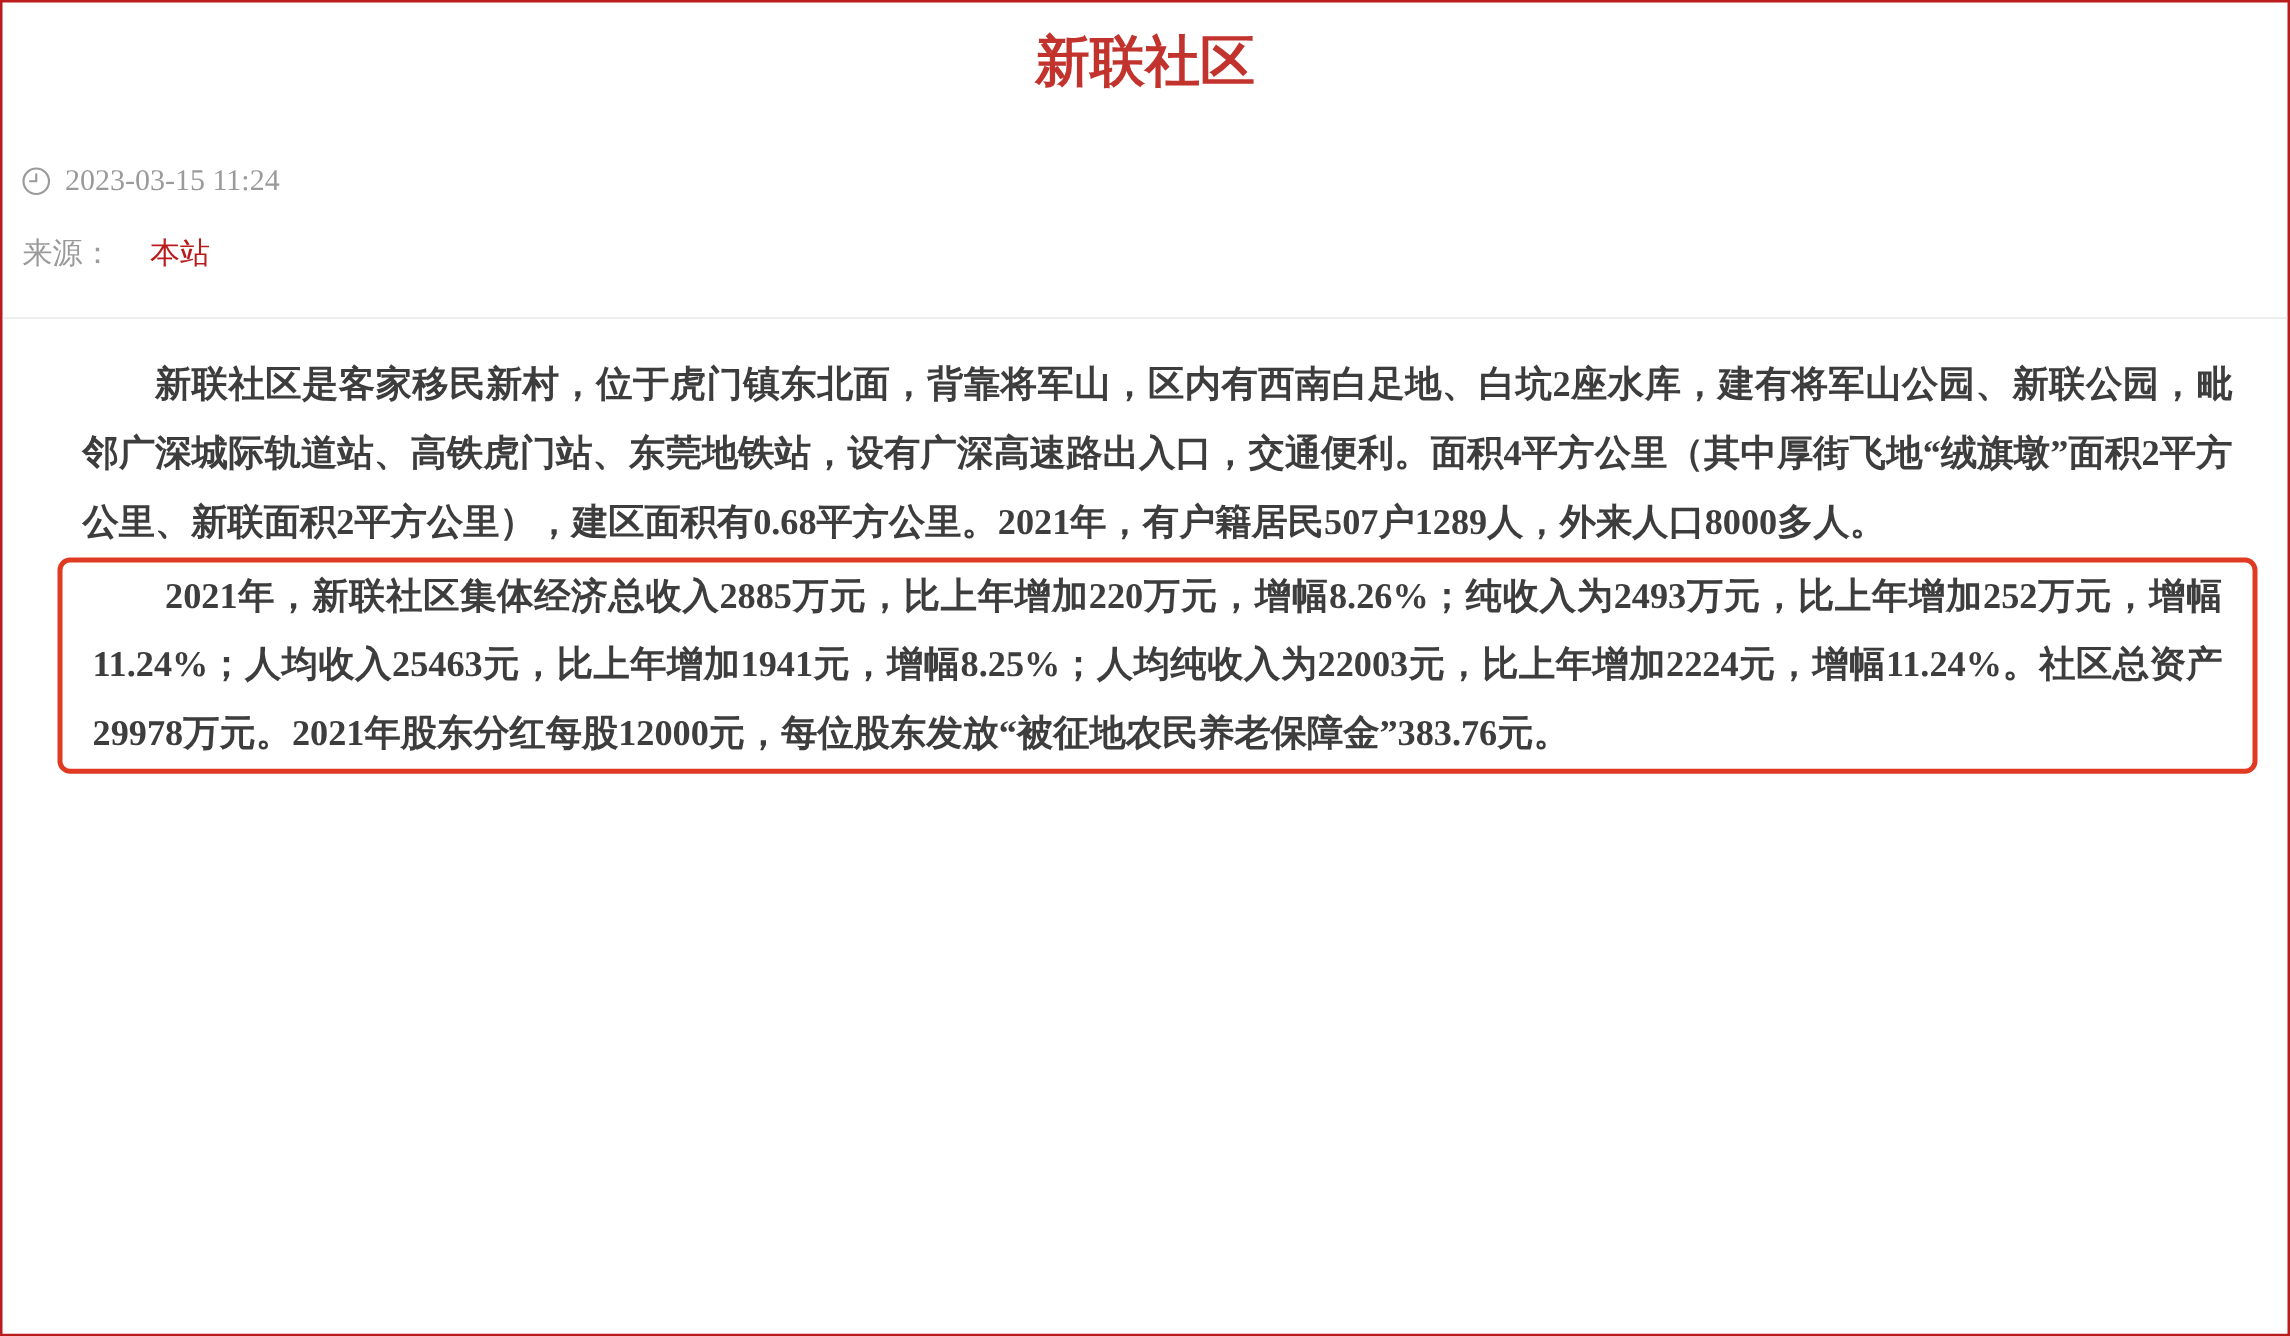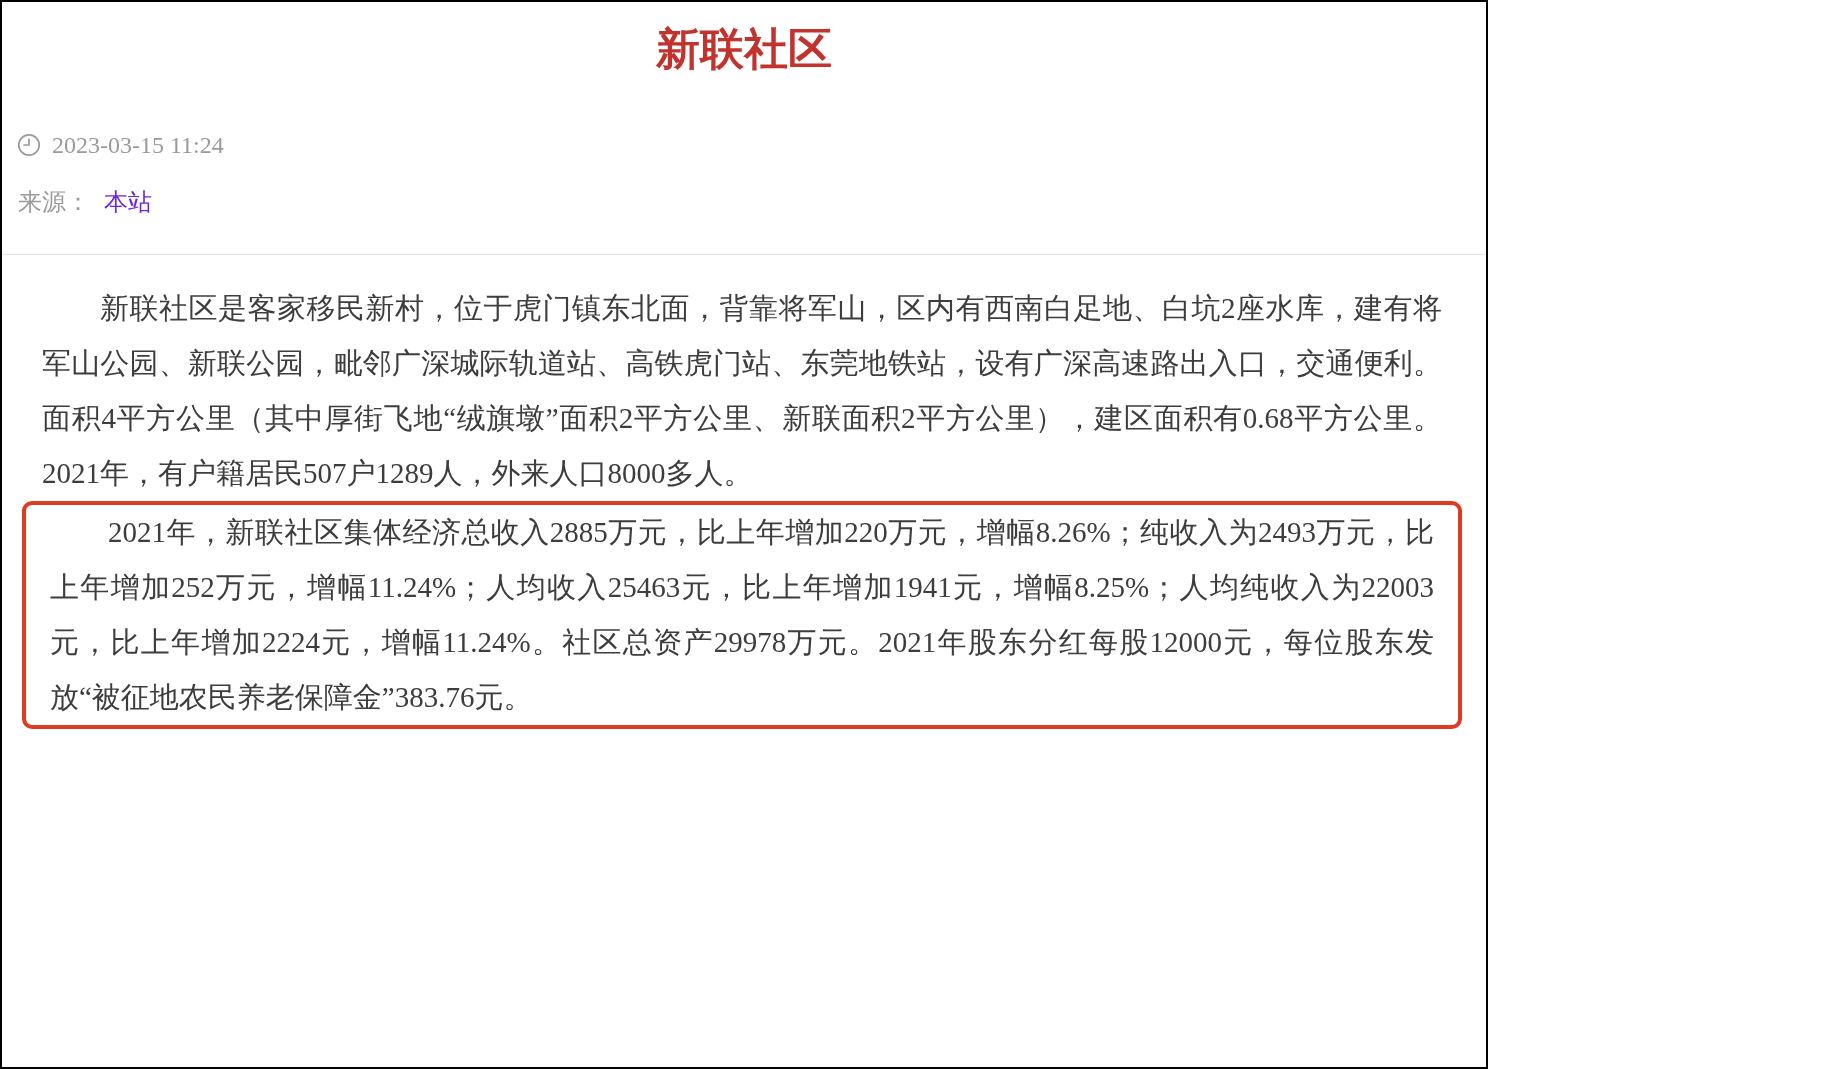--- a/index.html
+++ b/index.html
@@ -1,20 +1,20 @@
 <!DOCTYPE html>
 <html><head>
 <meta charset="utf-8">
 <style>
   html, body { margin: 0; padding: 0; background: #ffffff; }
   .page {
-    width: 1488px;
+    width: 1832px;
     height: 1069px;
     box-sizing: border-box;
-    border: 2px solid #000000;
+    border: 2px solid #b91c1c;
     background: #ffffff;
     overflow: hidden;
     font-family: "Liberation Serif", "DejaVu Serif", serif;
   }
   .title {
     margin: 18px 0 0 0;
     text-align: center;
     font-size: 44px;
     line-height: 60px;
     font-weight: bold;
@@ -31,32 +31,33 @@
     font-family: Liberation Serif, serif;
   }
   .clock-wrap { width: 26px; height: 26px; display: inline-flex; }
   .clock-wrap svg { display: block; }
   .source-row {
     margin: 26px 0 0 16px;
     height: 28px;
     color: #9a9a9a;
     font-size: 24px;
   }
-  .source-value { margin-left: 14px; color: #6d28d9; }
+  .source-value { margin-left: 30px; color: #b91c1c; }
   .divider {
     margin-top: 40px;
     height: 0;
     border-top: 1px solid #e4e4e4;
   }
   .article-body {
-    margin: 26px 44px 0 40px;
+    margin: 26px 44px 0 64px;
     font-size: 29px;
     line-height: 55px;
     color: #3d3d3d;
     text-align: justify;
+    font-weight: bold;
   }
   .article-body p { margin: 0; text-indent: 2em; }
   .highlight-box {
     border: 4px solid #e03a22;
     border-radius: 10px;
     margin: 0 -20px;
     padding: 0 24px;
   }
 </style>
 </head>

